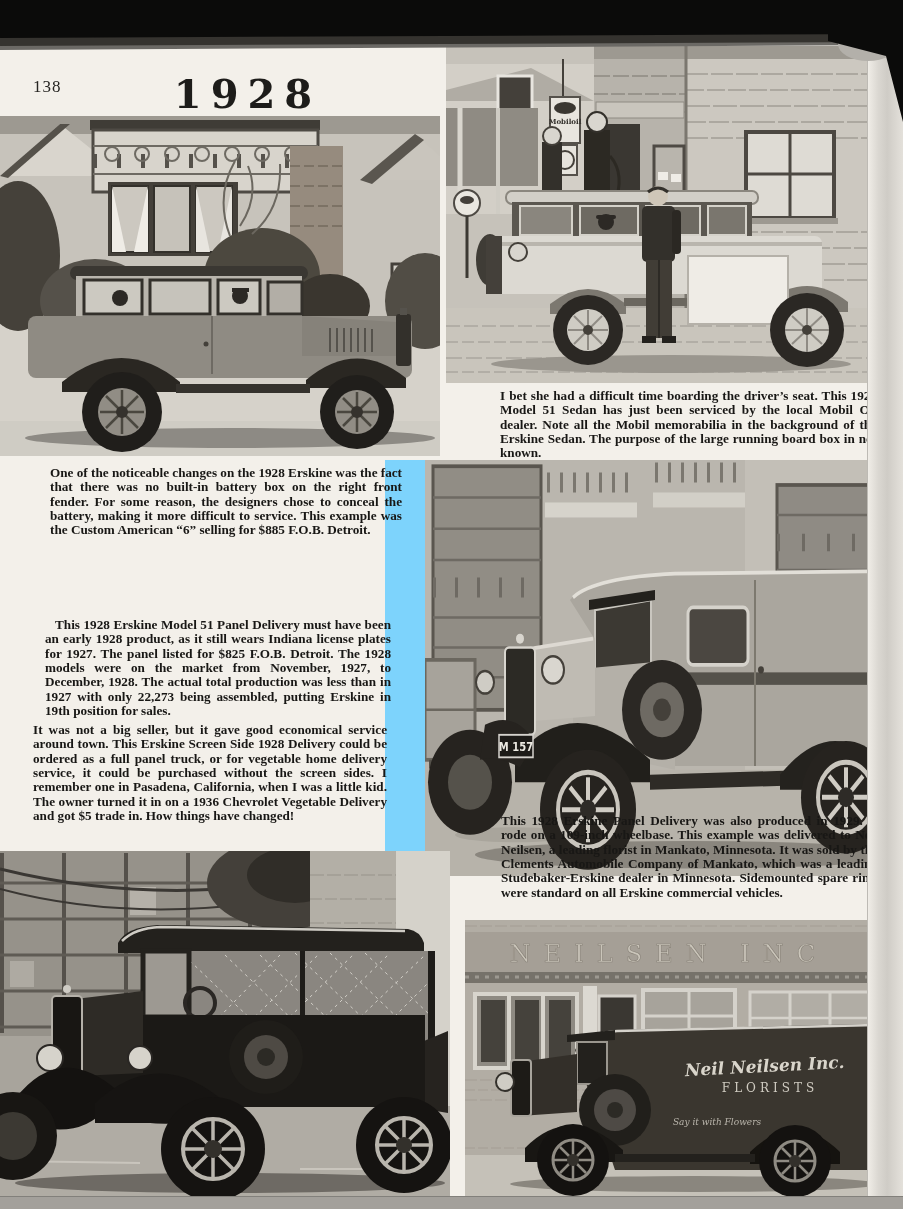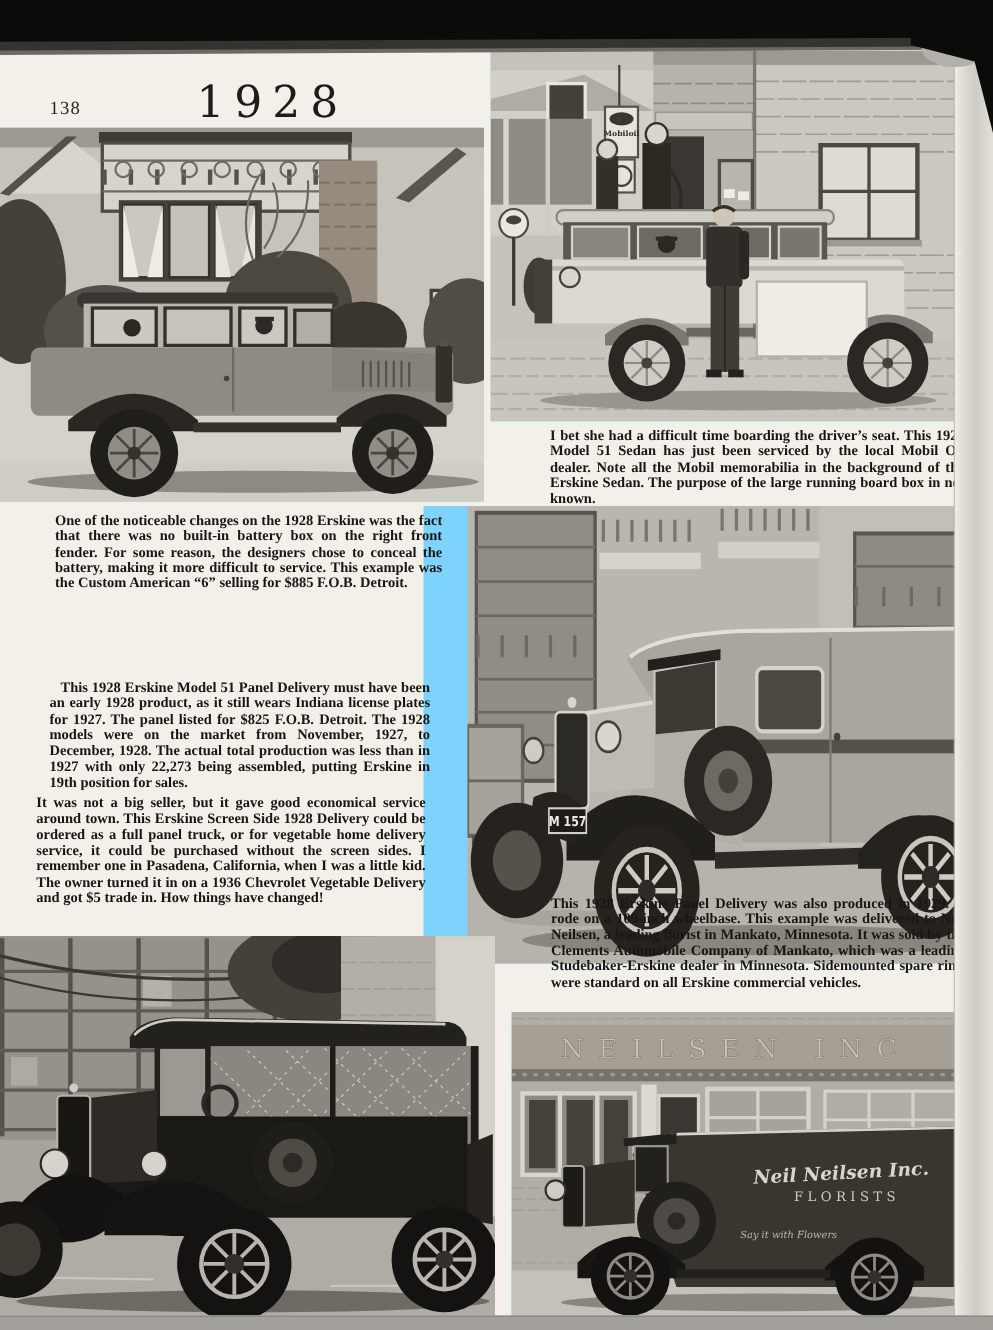--- a/index.html
+++ b/index.html
@@ -19,24 +19,24 @@
   .cap{
     position:absolute;font-weight:bold;font-size:13.2px;line-height:14.35px;
     text-align:justify;color:#181715;margin:0;
   }
   #cap-sedan{left:50px;top:466px;width:352px;}
   #cap-mobil{left:500px;top:389px;width:377px;}
   #para-panel{left:45px;top:618px;width:346px;text-indent:10px;}
   #para-screenside{left:33px;top:723px;width:354px;}
   #cap-panel{left:501px;top:814px;width:377px;}
 
-  #page-number{position:absolute;left:33px;top:77px;font-size:17px;letter-spacing:1px;color:#262522;margin:12px;}
+  #page-number{position:absolute;left:33px;top:77px;font-size:17px;letter-spacing:1px;color:#262522;margin:0;}
   #page-title{
     position:absolute;left:125px;top:70px;width:245px;margin:0;text-align:center;
-    font-family:"DejaVu Serif",serif;font-weight:normal;font-size:40px;
+    font-family:"DejaVu Serif",serif;font-weight:bold;font-size:40px;
     letter-spacing:9px;color:#1d1c1a;
   }
 
   .scan-right{
     position:absolute;right:0;top:40px;width:35px;height:1156px;
     border-left:1px solid #bdbab4;
     background:linear-gradient(90deg,#f0ede7 0%,#dad7d1 30%,#cfccc6 55%,#e4e1db 100%);
   }
   .scan-bottom{
     position:absolute;left:0;top:1196px;width:903px;height:13px;

